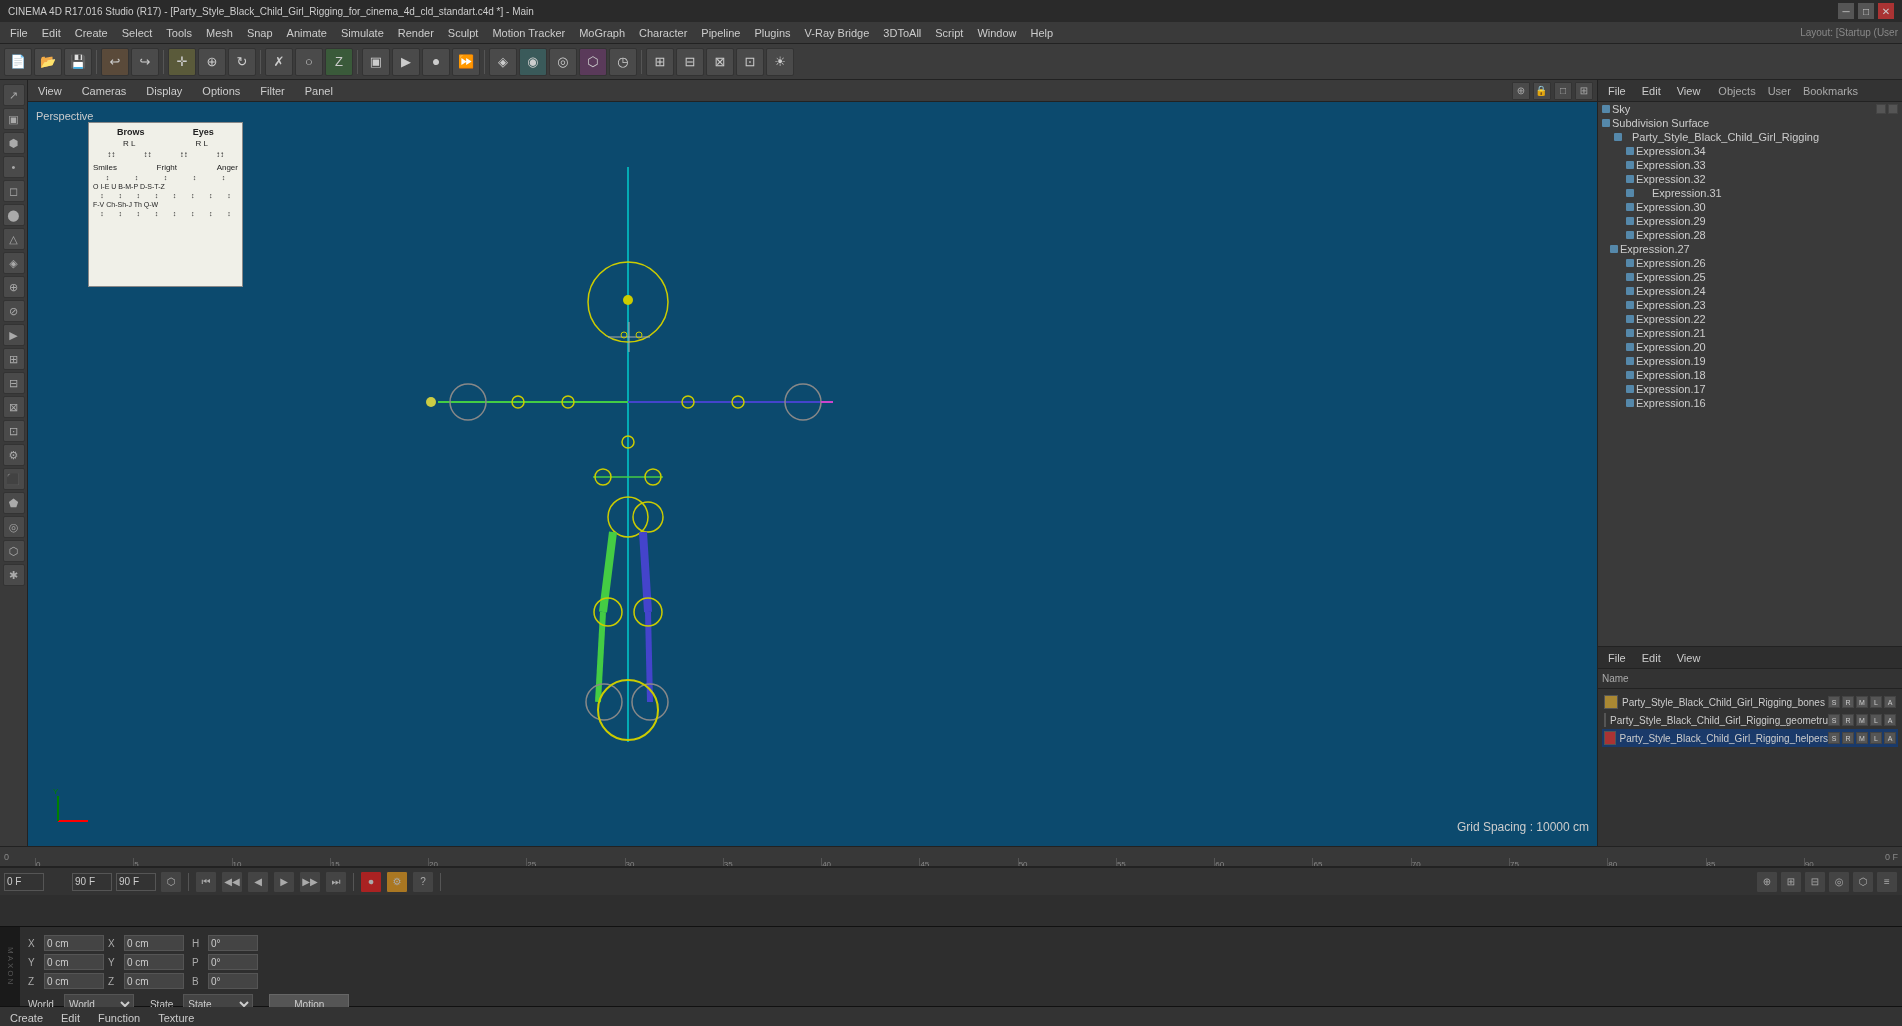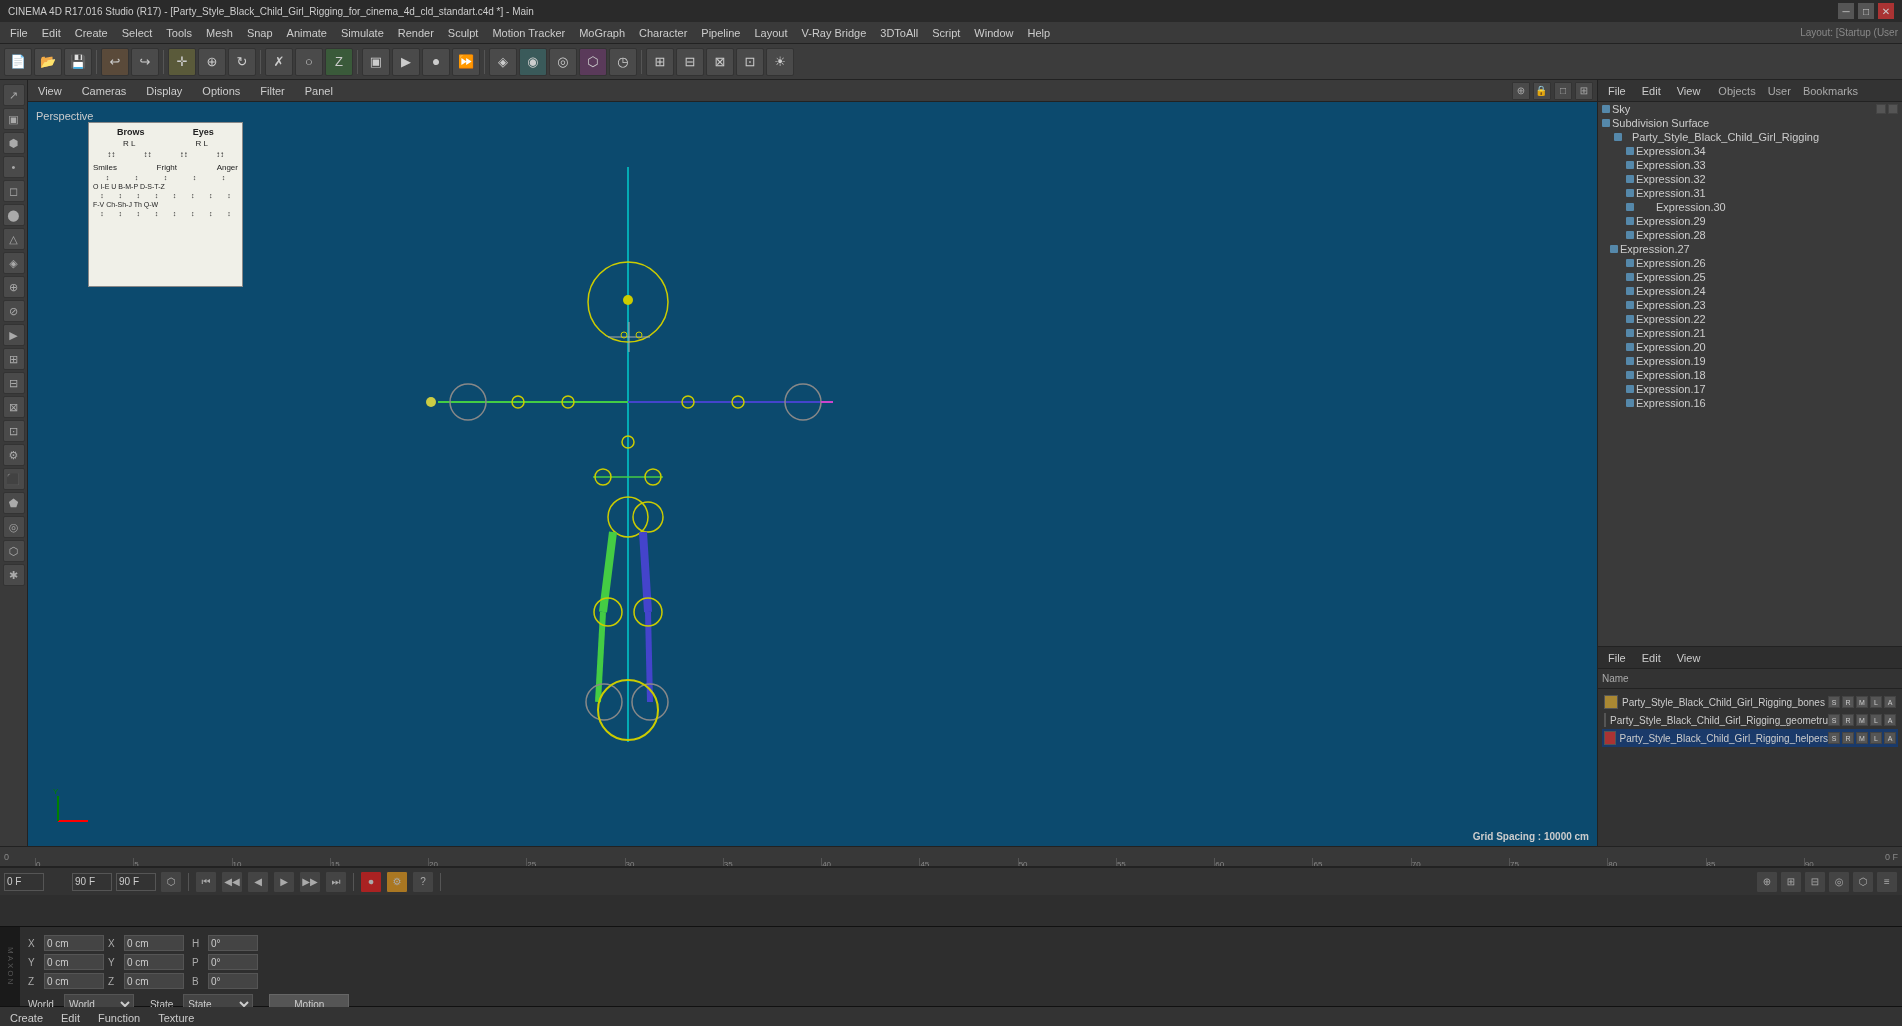--- a/index.html
+++ b/index.html
@@ -112,22 +112,22 @@
       position: relative;
       overflow: hidden;
     }
     #perspective-label {
       position: absolute;
       top: 8px; left: 8px;
       color: #ccc; font-size: 11px;
     }
     #grid-spacing {
       position: absolute;
-      bottom: 4px; right: 8px;
-      color: #ccc; font-size: 10px; font-weight: bold;
+      bottom: 12px; right: 8px;
+      color: #ccc; font-size: 12px;
     }
 
     
     #face-panel {
       position: absolute;
       top: 20px; left: 60px;
       width: 155px; height: 165px;
       background: #f0f0e8;
       border: 1px solid #888;
       padding: 4px;
@@ -370,21 +370,21 @@
   <span class="menu-item">Mesh</span>
   <span class="menu-item">Snap</span>
   <span class="menu-item">Animate</span>
   <span class="menu-item">Simulate</span>
   <span class="menu-item">Render</span>
   <span class="menu-item">Sculpt</span>
   <span class="menu-item">Motion Tracker</span>
   <span class="menu-item">MoGraph</span>
   <span class="menu-item">Character</span>
   <span class="menu-item">Pipeline</span>
-  <span class="menu-item">Layout</span>
+  <span class="menu-item">Plugins</span>
   <span class="menu-item">V-Ray Bridge</span>
   <span class="menu-item">3DToAll</span>
   <span class="menu-item">Script</span>
   <span class="menu-item">Window</span>
   <span class="menu-item">Help</span>
   <span style="margin-left:auto;color:#888;font-size:10px;">Layout: [Startup (User</span>
 </div>
 
 <div id="toolbar">
   <div class="toolbar-btn">📄</div>
@@ -612,25 +612,25 @@
         <span>Expression.34</span>
       </div>
       <div class="tree-item" style="padding-left:28px;">
         <div class="tree-icon-color" style="background:#5588aa;"></div>
         <span>Expression.33</span>
       </div>
       <div class="tree-item" style="padding-left:28px;">
         <div class="tree-icon-color" style="background:#5588aa;"></div>
         <span>Expression.32</span>
       </div>
-      <div class="tree-item" style="padding-left:28px;">
+      <div class="tree-item" style="padding-left:28px;gap:16px;">
         <div class="tree-icon-color" style="background:#5588aa;"></div>
         <span>Expression.31</span>
       </div>
-      <div class="tree-item" style="padding-left:28px;gap:20px;">
+      <div class="tree-item" style="padding-left:28px;">
         <div class="tree-icon-color" style="background:#5588aa;"></div>
         <span>Expression.30</span>
       </div>
       <div class="tree-item" style="padding-left:28px;">
         <div class="tree-icon-color" style="background:#5588aa;"></div>
         <span>Expression.29</span>
       </div>
       <div class="tree-item" style="padding-left:28px;">
         <div class="tree-icon-color" style="background:#5588aa;"></div>
         <span>Expression.28</span>

